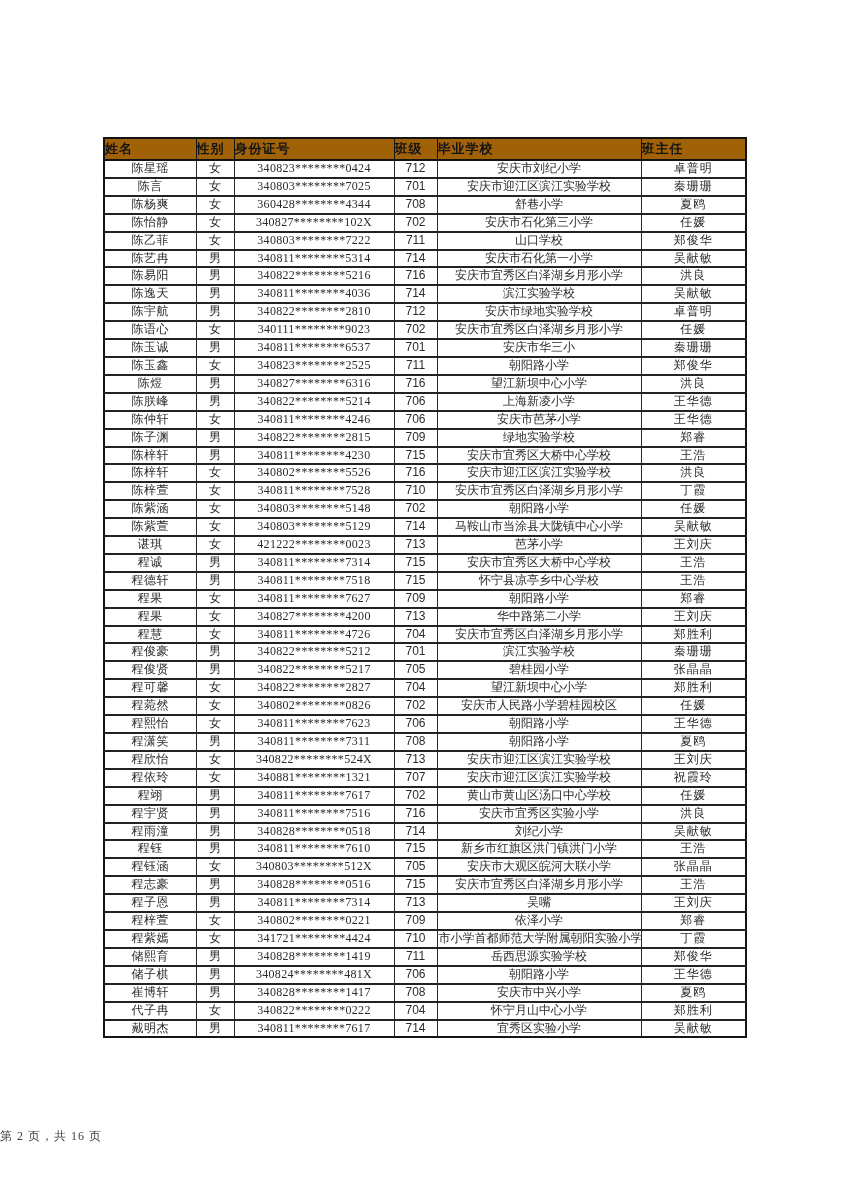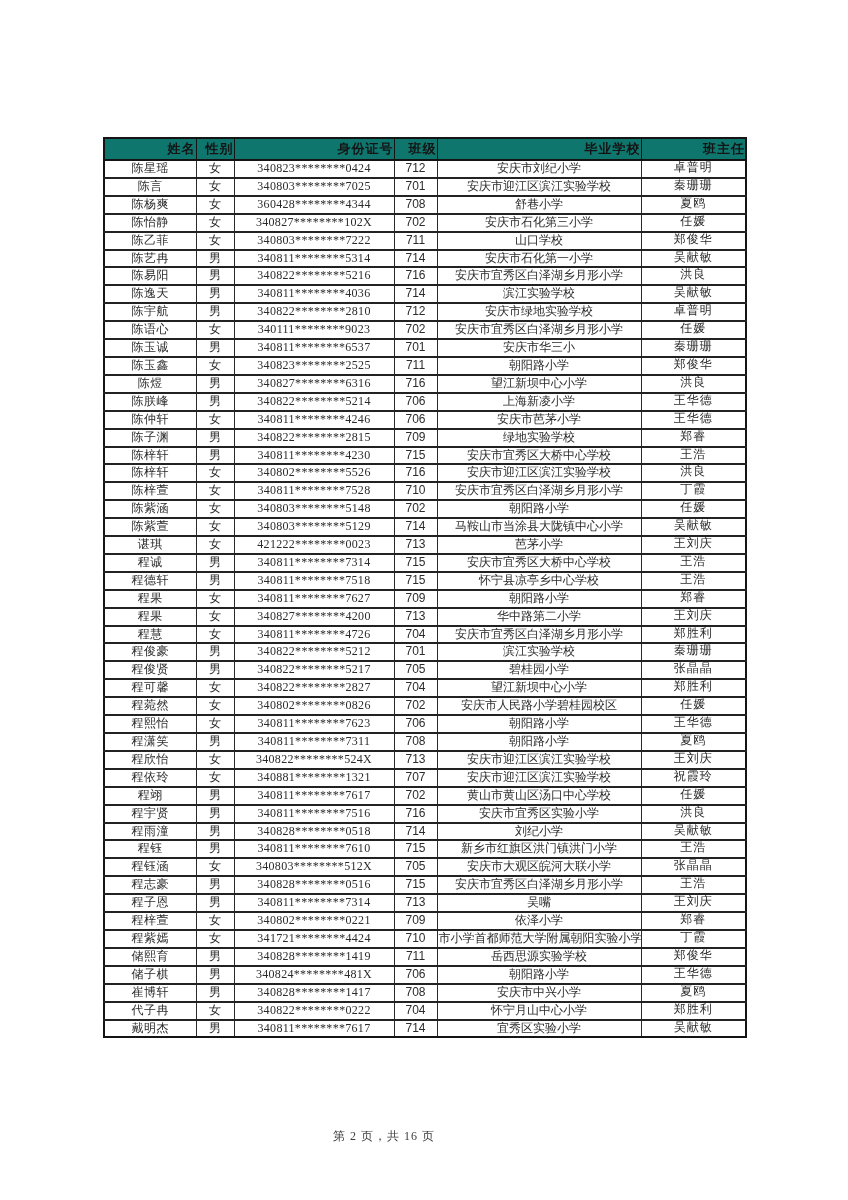--- a/index.html
+++ b/index.html
@@ -13,29 +13,29 @@
   .roster-wrap{
     position:absolute;left:103px;top:137px;width:642px;
   }
   table.roster{
     border-collapse:collapse;
     table-layout:fixed;
     width:642px;
     border:2px solid #141414;
   }
   table.roster th{
-    background:#0f766e;
+    background:#a16207;
     color:#141414;
     font-size:13px;
     font-weight:bold;
     height:20px;
     padding:0;
     border:1px solid #141414;
     border-bottom:2px solid #141414;
-    text-align:right;
+    text-align:left;
     letter-spacing:1px;
   }
   table.roster td{
     height:15.9px;
     padding:0 1px;
     border:1px solid #2a2a2a;
     border-top:2px solid #222222;
     text-align:center;
     white-space:nowrap;
     overflow:hidden;
@@ -47,30 +47,29 @@
   td.c-gender{font-size:12.5px;}
   td.c-id{
     font-family:"Liberation Serif",serif;
     font-size:12.5px;
     color:#3d3d3d;
     letter-spacing:0.3px;
   }
   td.c-class{font-size:13px;color:#222222;}
   td.c-school{font-size:12.5px;}
   td.c-teacher{
-    font-family:Liberation Mono, monospace;
+    font-family:Liberation Serif, serif;
     font-size:12px;
     color:#5a5a5a;
     letter-spacing:1px;
     margin-top:20px;
   }
   .page-footer{
     position:absolute;
     left:0;top:1128px;width:768px;
-    text-align:center;
     font-family:"Liberation Serif",serif;
     font-size:12px;
     color:#3c3c3c;
     letter-spacing:1px;
   }
 </style>
 </head>
 <body>
 
 <div class="roster-wrap">

